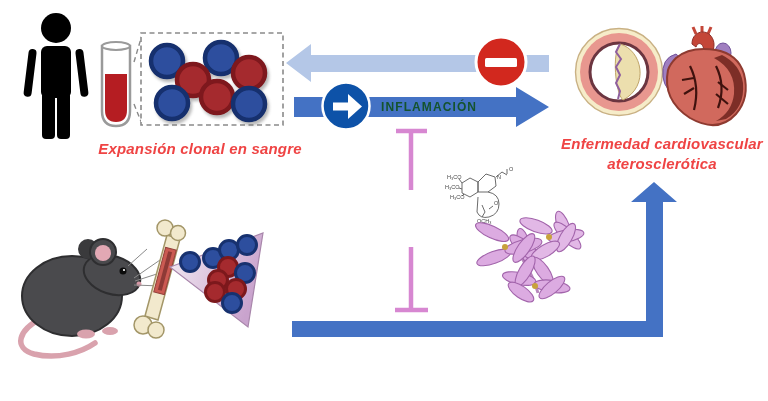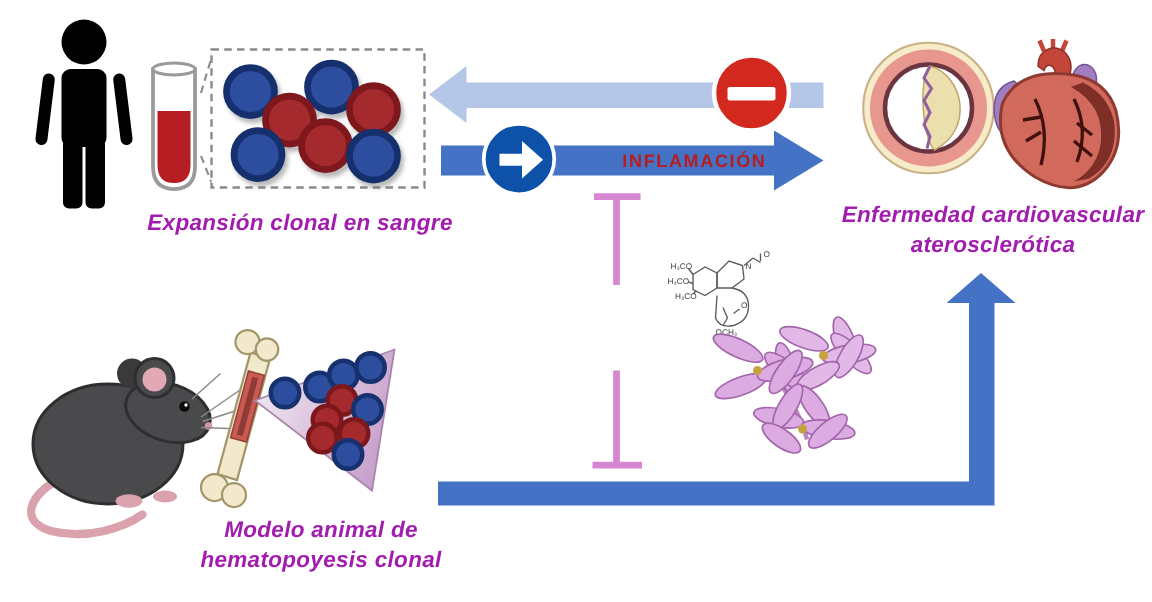--- a/index.html
+++ b/index.html
@@ -1,23 +1,23 @@
 <!DOCTYPE html>
 <html><head>
 <meta charset="utf-8">
 <style>
   html,body{margin:0;padding:0;background:#fff;}
   .stage{position:relative;width:768px;height:401px;background:#ffffff;overflow:hidden;
          font-family:"Liberation Sans",sans-serif;}
   .stage svg.art{position:absolute;left:0;top:0;}
-  .caption{position:absolute;text-align:center;color:#a21caf;
+  .caption{position:absolute;text-align:center;color:#ef4444;
            font-family:"Liberation Sans",sans-serif;
            font-style:italic;font-weight:700;font-size:15px;line-height:1.33;
            letter-spacing:.2px;}
-  .arrow-label{position:absolute;color:#b91c1c;text-align:right;
+  .arrow-label{position:absolute;color:#14532d;text-align:left;
                font-family:"Liberation Sans",sans-serif;
                font-weight:700;font-size:12px;letter-spacing:1.1px;line-height:20px;}
 </style>
 </head>
 <body>
 
 <div class="stage">
 
 <svg class="art" width="768" height="401" viewBox="0 0 768 401">
   <defs>
@@ -231,18 +231,14 @@
 </div>
 
 <div class="caption" style="left:552px;top:134px;width:220px;">
   <span style="display:block">Enfermedad cardiovascular</span>
   <span style="display:block">aterosclerótica</span>
 </div>
 
 <div class="caption" style="left:339px;top:197px;width:140px;">
 </div>
 
-<div class="caption" style="left:104px;top:344px;width:220px;">
-  <span style="display:block">Modelo animal de</span>
-  <span style="display:block">hematopoyesis clonal</span>
-</div>
 
 </div>
 
 </body></html>

